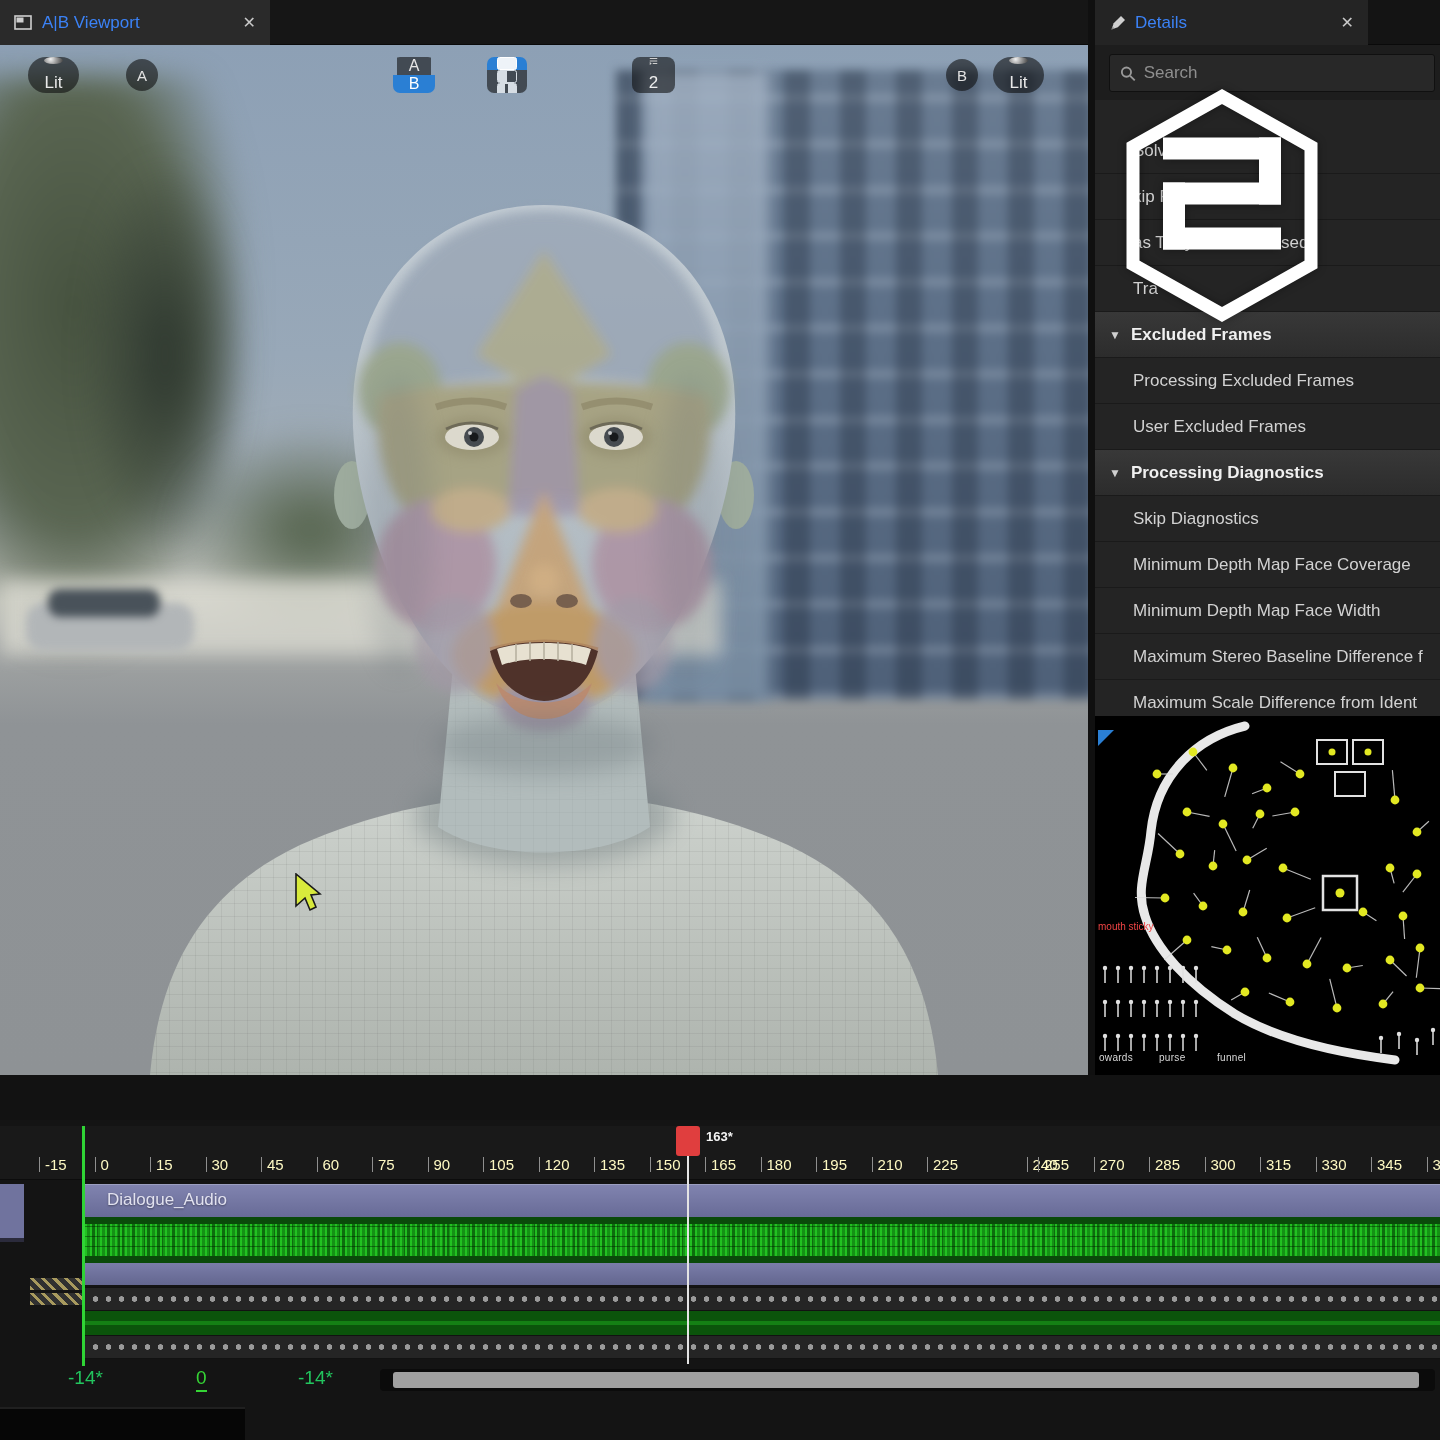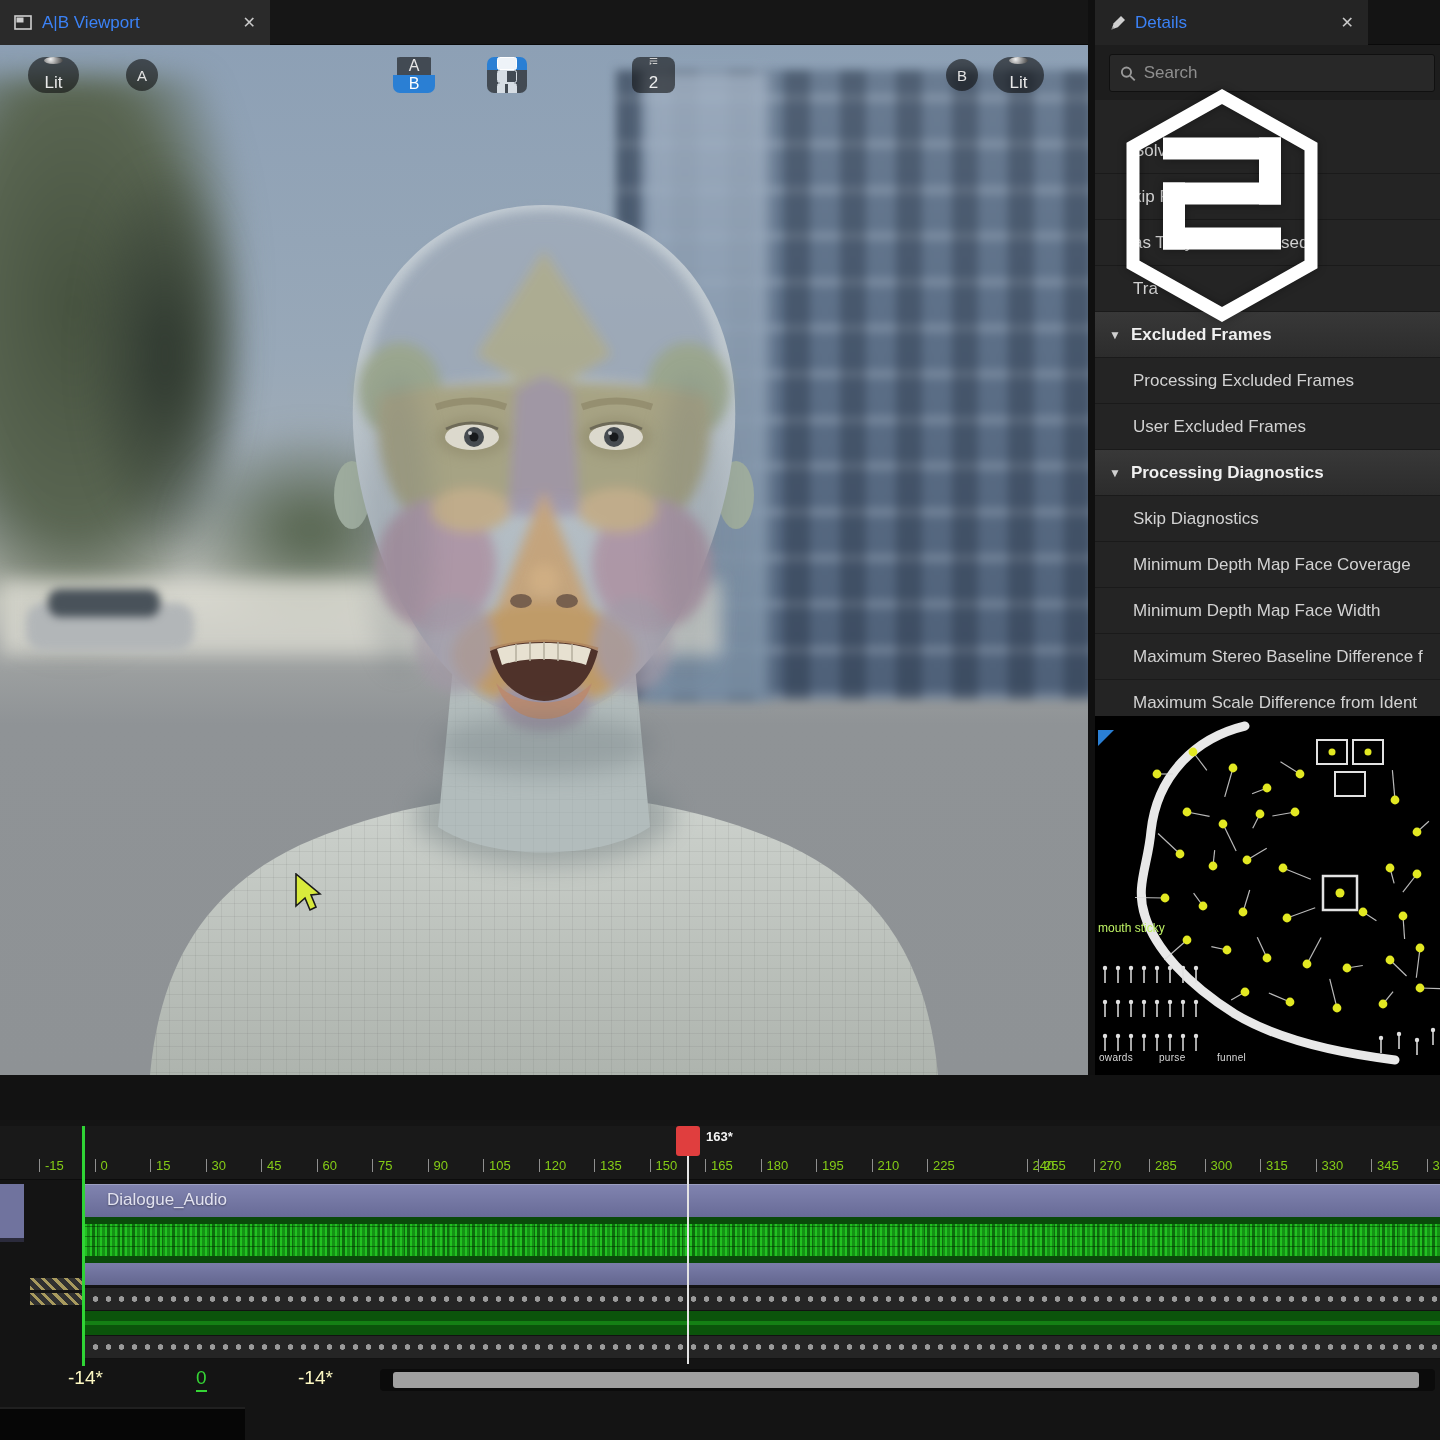--- a/index.html
+++ b/index.html
@@ -62,28 +62,28 @@
   .details-rows { left:0; top:100px; width:345px; height:616px; background:#242424; padding-top:28px; overflow:hidden; }
   .drow { height:46px; line-height:46px; padding-left:38px; font-size:17px; color:#d2d2d2; border-bottom:1px solid #1a1a1a; white-space:nowrap; overflow:hidden; background:#242424; display:flex; align-items:center; }
   .drow .lbl { line-height:normal; }
   .dhead { background:linear-gradient(#383838,#2c2c2c); color:#f0f0f0; font-weight:bold; padding-left:14px; }
   .tri { font-size:12px; color:#cfcfcf; margin-right:10px; }
   .logo-svg { left:20px; top:88px; width:215px; height:235px; z-index:6; filter:drop-shadow(0 0 4px rgba(0,0,0,.35)); }
 
   
   .diagram { left:0; top:716px; width:345px; height:359px; background:#000; overflow:hidden; }
   .diagram-svg { left:0; top:0; width:345px; height:359px; }
-  .mouth-sticky { left:3px; top:205px; font-size:12px; color:#bef264; z-index:3;text-align:center; }
+  .mouth-sticky { left:3px; top:205px; font-size:10px; color:#ef4444; z-index:3;text-align:center; }
   .dg-label { position:absolute; top:336px; font-size:10px; color:#d8d8d8; z-index:3; letter-spacing:.3px; }
 
   
   .mid-gap { left:0; top:1075px; width:1440px; height:45px; background:#121212; }
   .timeline { left:0; top:1120px; width:1440px; height:320px; background:#141414; overflow:hidden; }
   .ruler { left:0; top:6px; width:1440px; height:54px; background:#191919; border-bottom:1px solid #0c0c0c; }
-  .tick { position:absolute; bottom:7px; border-left:1px solid #8f8f8f; padding-left:5px; color:#84cc16; font-size:13px; line-height:1; white-space:nowrap; }
+  .tick { position:absolute; bottom:7px; border-left:1px solid #8f8f8f; padding-left:5px; color:#fef9c3; font-size:15px; line-height:1; white-space:nowrap; }
   .start-line { left:82px; top:6px; width:3px; height:240px; background:#2fd435; z-index:3; }
   .ph-marker { left:676px; top:6px; width:24px; height:30px; border-radius:3px; background:var(--playhead); z-index:5; }
   .ph-label { left:706px; top:9px; font-size:13px; font-weight:bold; color:#f4f4f4; z-index:5; }
   .ph-line { left:687px; top:36px; width:2px; height:208px; background:#e4e4e4; z-index:5; }
   .purple-frag { left:0; top:64px; width:24px; height:58px; background:#70739e; border-bottom:4px solid #2b2b3c; }
   .trk-purple1 { left:85px; right:0; top:64px; height:33px; background:linear-gradient(#8184b0,#686b97); box-shadow:inset 0 1px 0 rgba(255,255,255,.22); }
   .trk-name { left:22px; top:6px; font-size:17px; color:#e2e2f0; text-shadow:0 1px 2px rgba(0,0,0,.4); }
   .trk-green { left:85px; right:0; top:97px; height:46px; background:#0a4a0a; }
   .wave { left:0; right:0; top:7px; bottom:7px; position:absolute;
     background:
@@ -96,21 +96,21 @@
     border-top:1px solid #121212; border-bottom:1px solid #121212;
     background-image:radial-gradient(circle at center, #9a9a9a 2.6px, rgba(0,0,0,0) 2.9px);
     background-size:13px 24px; background-repeat:repeat-x; background-position:4px center; }
   .dots1 { top:167px; } .dots2 { top:215px; }
   .greenband2 { left:85px; right:0; top:191px; height:24px; background:#0b540b; }
   .greenband2::before { content:""; position:absolute; left:0; right:0; top:10px; height:4px; background:#148014; }
   .hatch { left:30px; width:52px; height:12px;
     background:repeating-linear-gradient(45deg,#a89a5e 0 3px,#303030 3px 8px); }
   .hatch1 { top:158px; } .hatch2 { top:173px; }
   .tl-glyph { left:0; top:22px; color:#8a8a8a; font-size:15px; }
-  .tl-val { top:247px; font-size:19px; color:#fef9c3; }
+  .tl-val { top:247px; font-size:19px; color:#22c55e; }
   .tl-val.zero { color:#35d435; border-bottom:2px solid #35d435; padding-bottom:1px; }
   .scrollbar { left:380px; right:5px; top:249px; height:22px; background:#0b0b0b; border-radius:4px; }
   .scroll-handle { position:absolute; left:13px; right:16px; top:3px; height:16px; background:#a0a0a0; border-radius:3px; }
   .bl-panel { left:0; top:287px; width:245px; height:33px; background:#060606; border-top:2px solid #202020; }
 
   .flex { display:flex; align-items:center;flex-direction:column; }
 </style>
 </head>
 <body>
 

